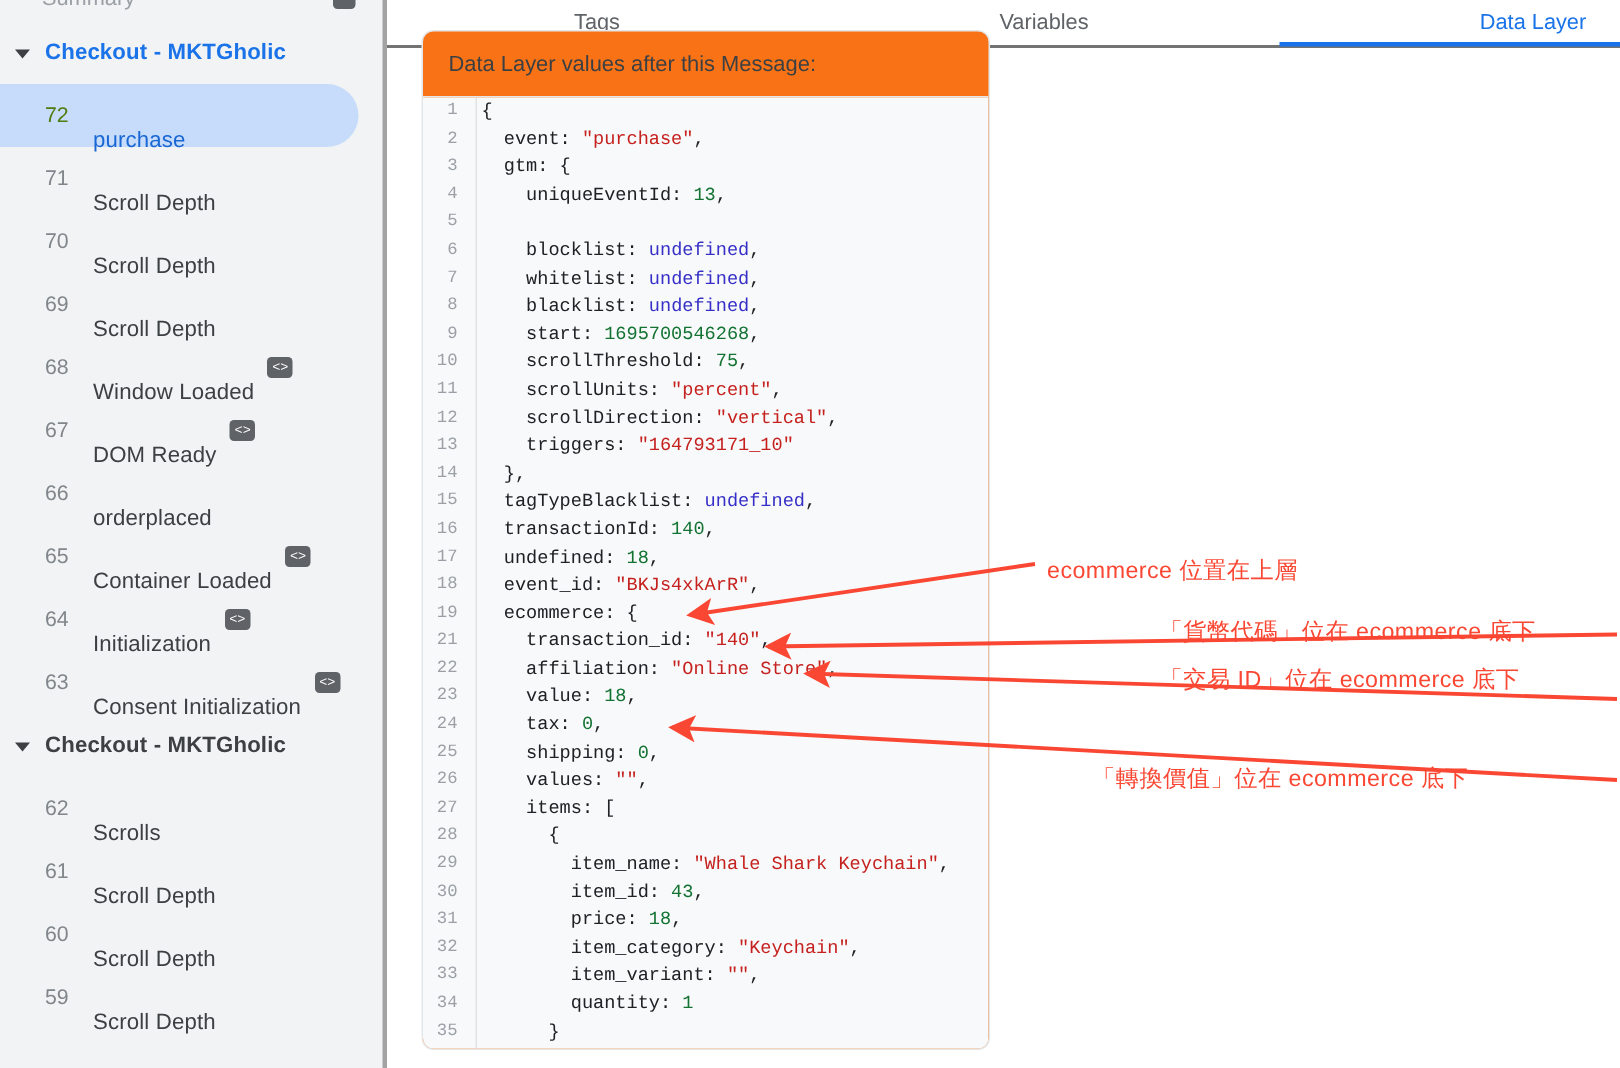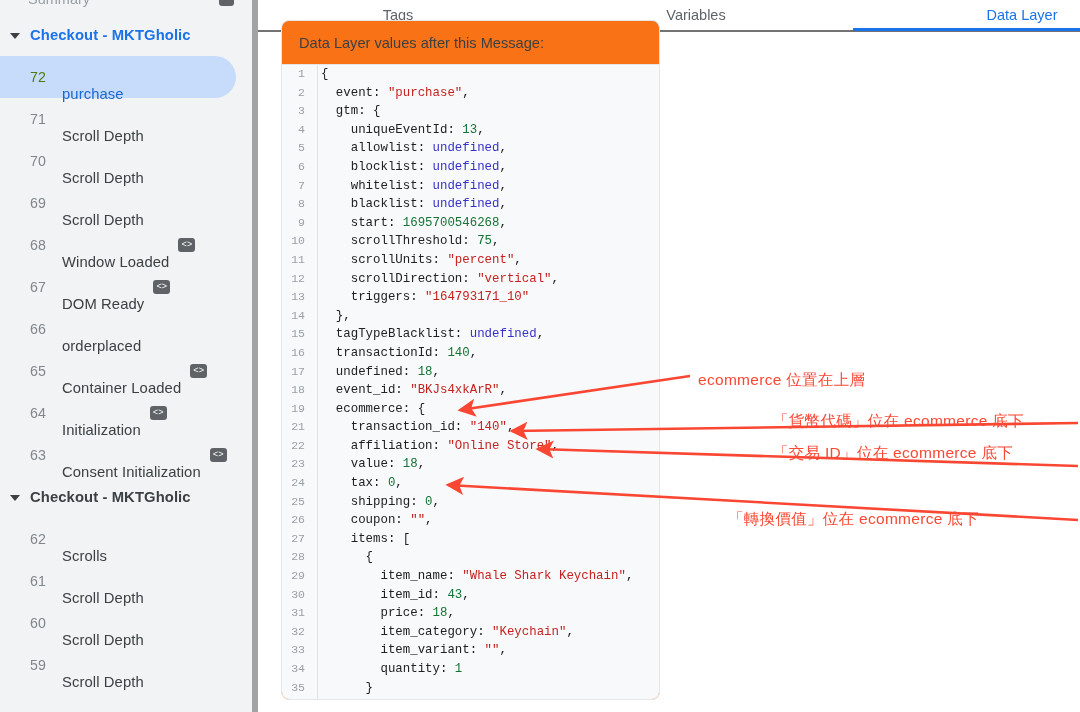--- a/index.html
+++ b/index.html
@@ -8,21 +8,21 @@
     background: #ffffff;
     font-family: "Liberation Sans", sans-serif;
     overflow: hidden;
   }
   #app { position: relative; width: 1080px; height: 712px; display: flex; }
 
   
   #sidebar {
     width: 258px; height: 712px;
     background: #f1f3f4;
-    border-right: 6px solid #a3a3a3;
+    border-right: 3px solid #a3a3a3;
     position: relative;
     overflow: hidden;
     flex: none;
   }
   .sb-clip {
     height: 14px; position: relative;
     padding-left: 28px; overflow: hidden;
   }
   .sb-clip .clip-text {
     font-size: 14.5px; color: #9aa0a6;
@@ -271,21 +271,20 @@
             <div class="cl">
               <div class="ln">3</div>
               <div class="src"><span>  gtm: {</span></div>
             </div>
             <div class="cl">
               <div class="ln">4</div>
               <div class="src"><span>    uniqueEventId: </span><span class="s-num">13</span><span>,</span></div>
             </div>
             <div class="cl">
               <div class="ln">5</div>
-              <div class="src"><span>    allowlist: </span><span class="s-und">undefined</span><span>,</span></div>
             </div>
             <div class="cl">
               <div class="ln">6</div>
               <div class="src"><span>    blocklist: </span><span class="s-und">undefined</span><span>,</span></div>
             </div>
             <div class="cl">
               <div class="ln">7</div>
               <div class="src"><span>    whitelist: </span><span class="s-und">undefined</span><span>,</span></div>
             </div>
             <div class="cl">
@@ -351,21 +350,21 @@
             <div class="cl">
               <div class="ln">24</div>
               <div class="src"><span>    tax: </span><span class="s-num">0</span><span>,</span></div>
             </div>
             <div class="cl">
               <div class="ln">25</div>
               <div class="src"><span>    shipping: </span><span class="s-num">0</span><span>,</span></div>
             </div>
             <div class="cl">
               <div class="ln">26</div>
-              <div class="src"><span>    coupon: </span><span class="s-str">""</span><span>,</span></div>
+              <div class="src"><span>    values: </span><span class="s-str">""</span><span>,</span></div>
             </div>
             <div class="cl">
               <div class="ln">27</div>
               <div class="src"><span>    items: [</span></div>
             </div>
             <div class="cl">
               <div class="ln">28</div>
               <div class="src"><span>      {</span></div>
             </div>
             <div class="cl">

